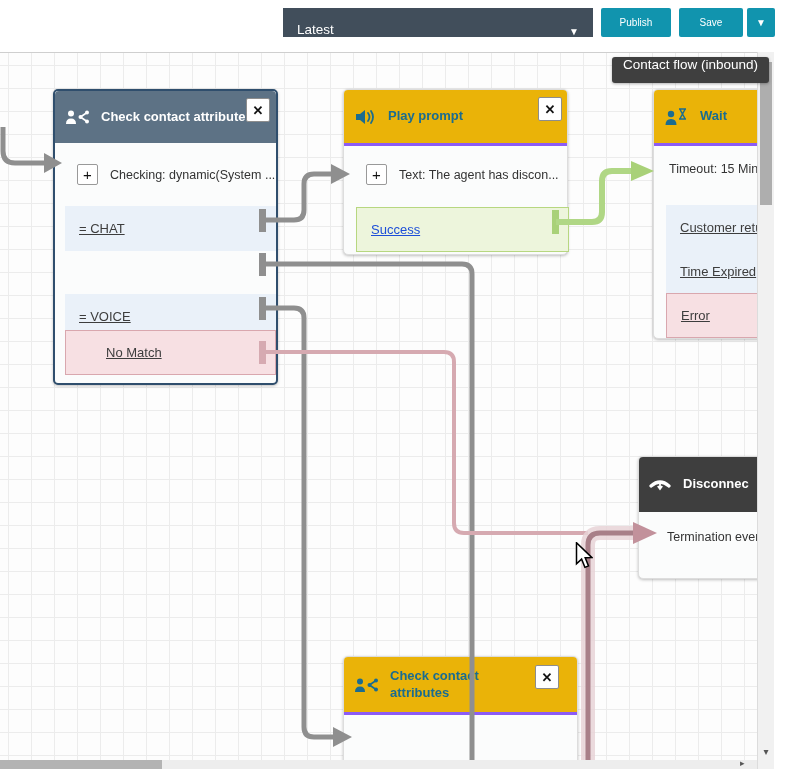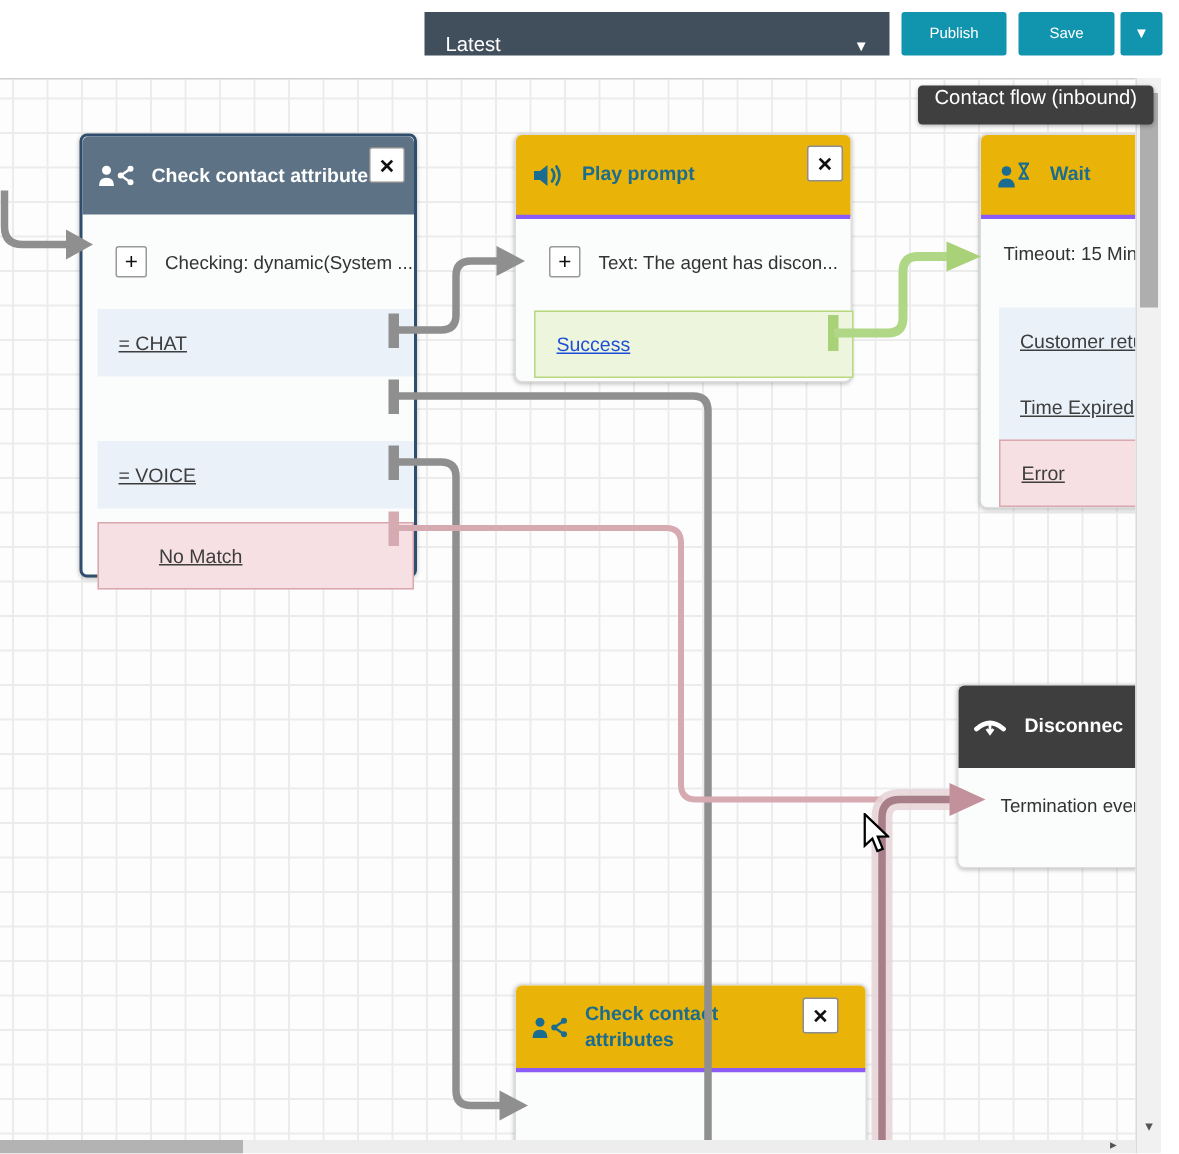--- a/index.html
+++ b/index.html
@@ -47,21 +47,21 @@
   .branch-row.success{background:#edf5dc;border:1px solid #b7d780;color:#1d4ed8;}
 
   
   .b1{left:53px;top:36px;width:225px;height:296px;}
   .b1 .bheader{height:52px;}
   .b1 .close-btn{right:6px;}
   .b1 .summary{left:22px;top:73px;}
   .b1 .row0{left:10px;top:115px;width:211px;}
   .b1 .row1{left:10px;top:159px;width:211px;}
   .b1 .row2{left:10px;top:203px;width:211px;}
-  .b1 .row3{left:10px;top:257px;width:211px;padding-left:40px;}
+  .b1 .row3{left:10px;top:239px;width:211px;padding-left:40px;}
 
   .b2{left:343px;top:36px;width:225px;height:166px;}
   .b2 .close-btn{right:5px;}
   .b2 .summary{left:22px;top:74px;}
   .b2 .row0{left:12px;top:117px;width:213px;}
 
   .b3{left:653px;top:36px;width:215px;height:250px;}
   .b3 .summary{left:15px;top:72px;}
   .b3 .row0{left:12px;top:115px;width:200px;}
   .b3 .row1{left:12px;top:159px;width:200px;}

